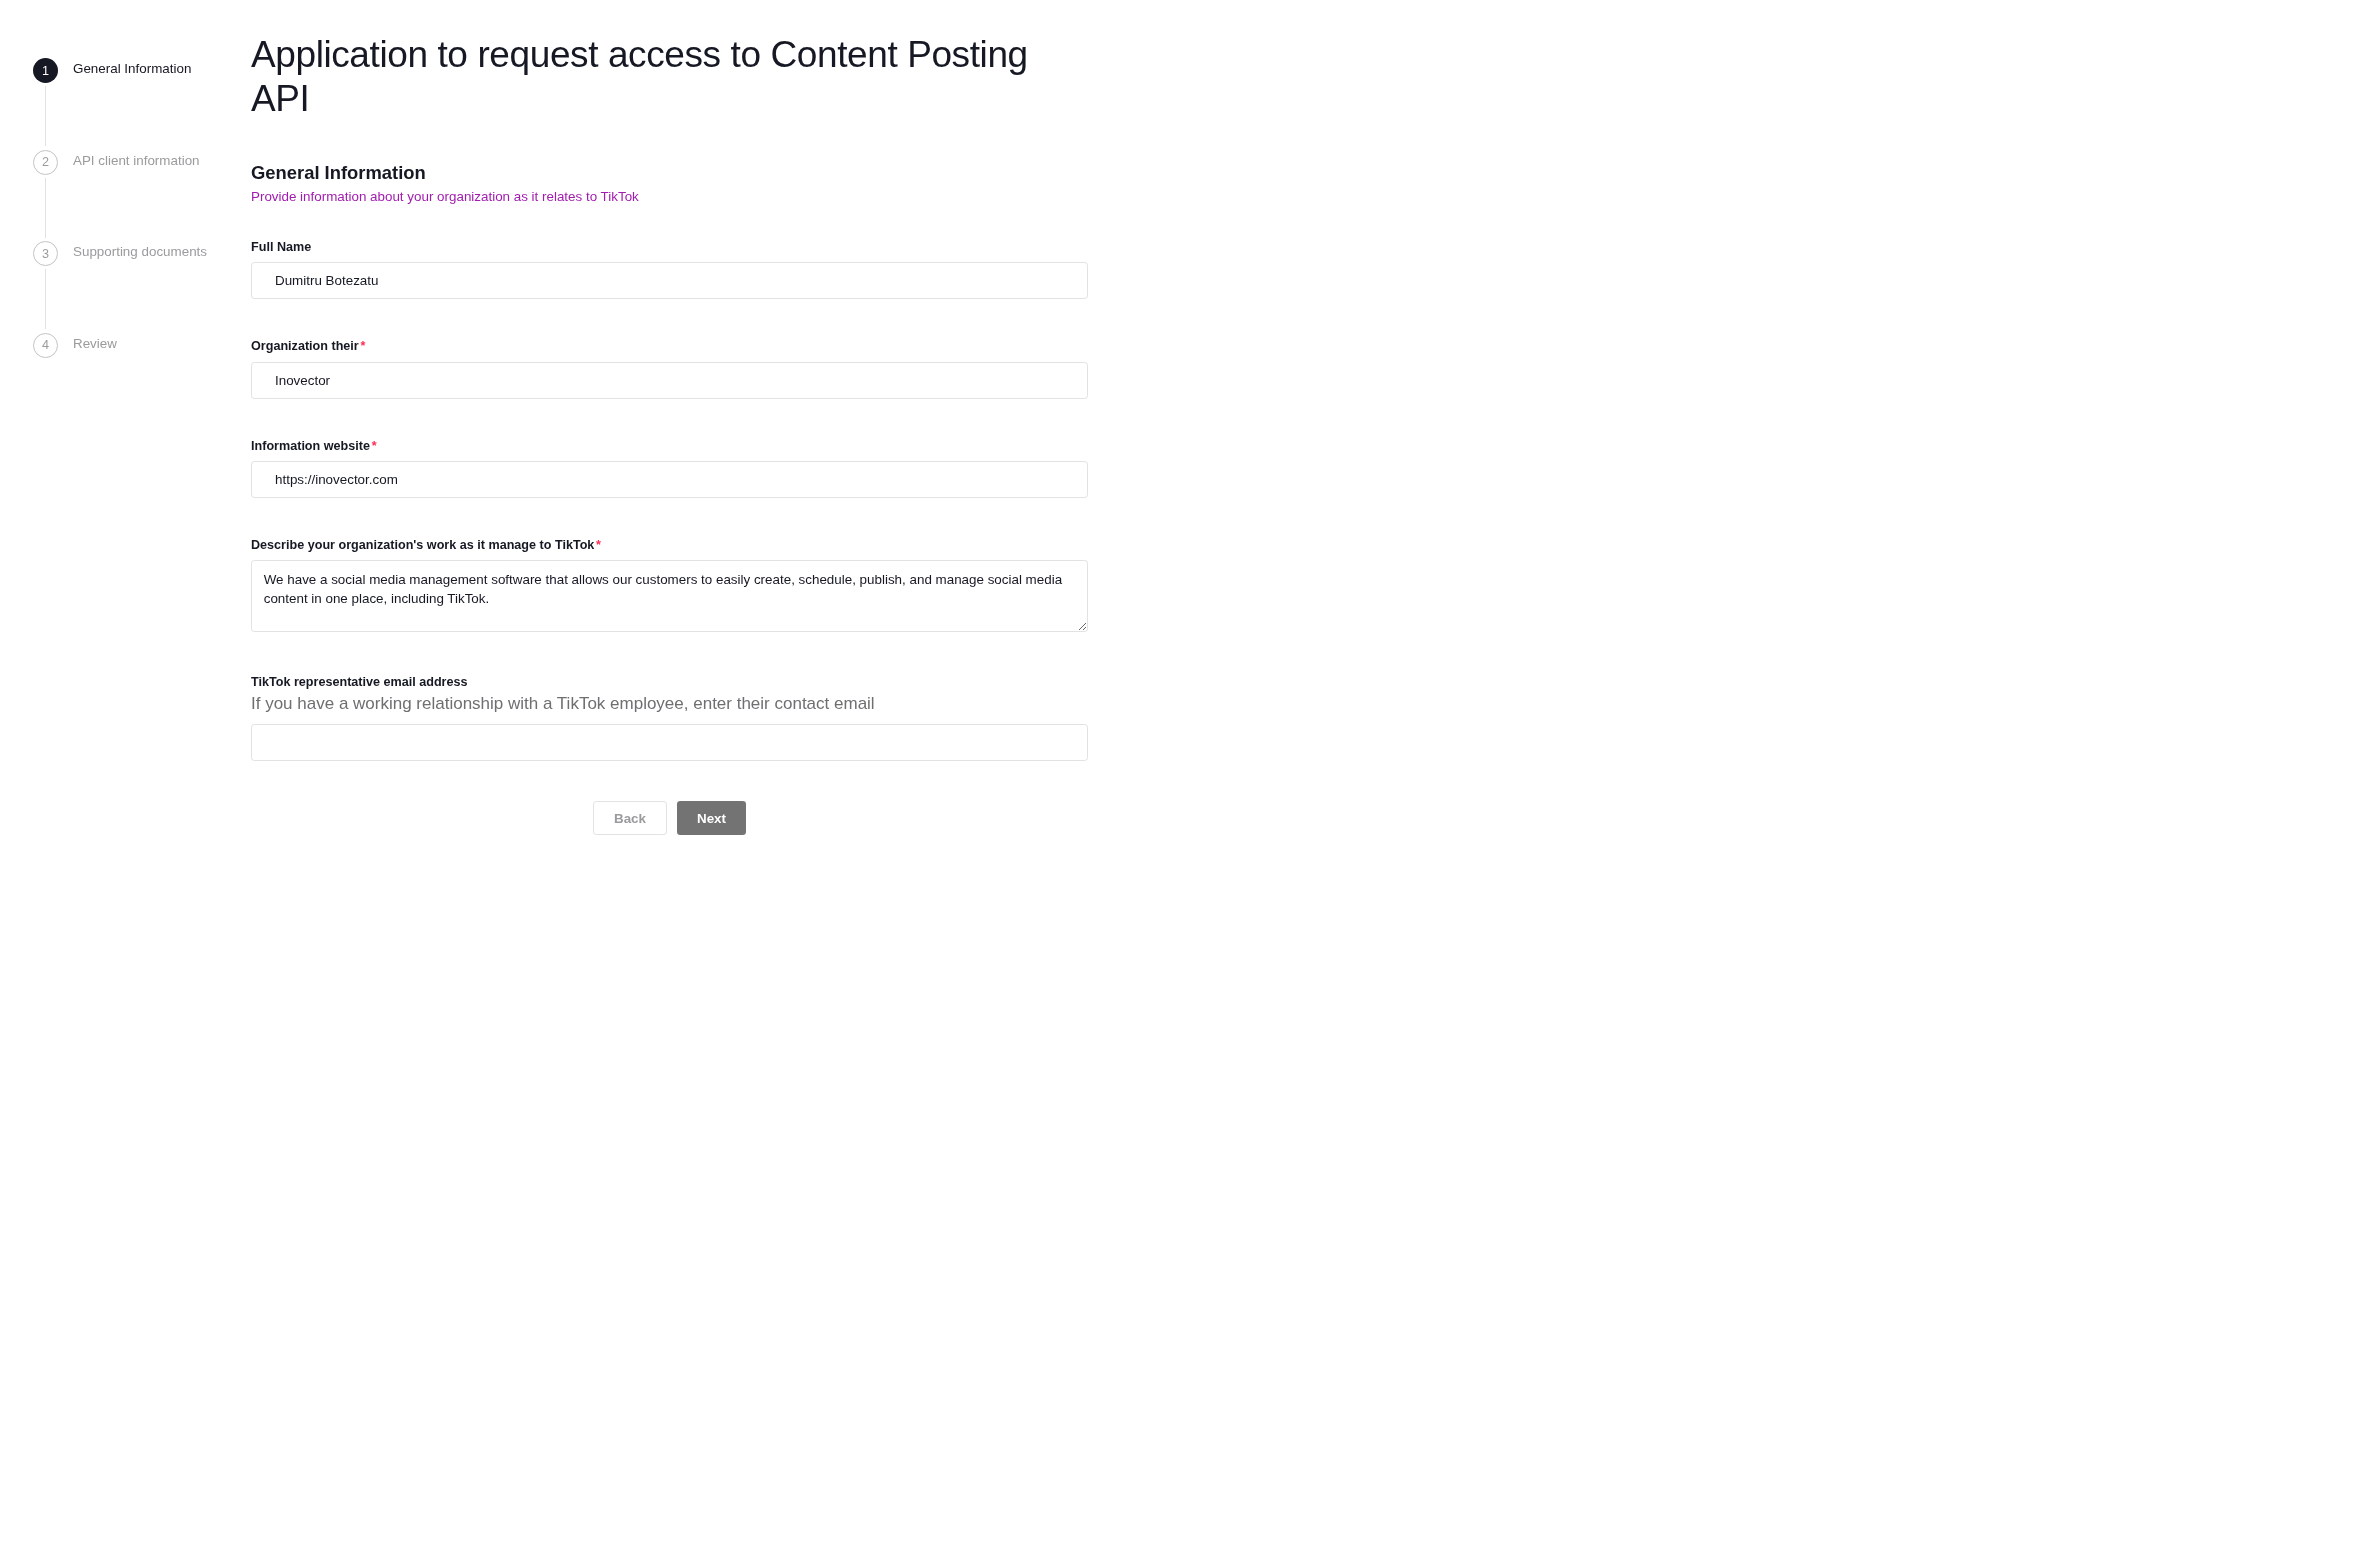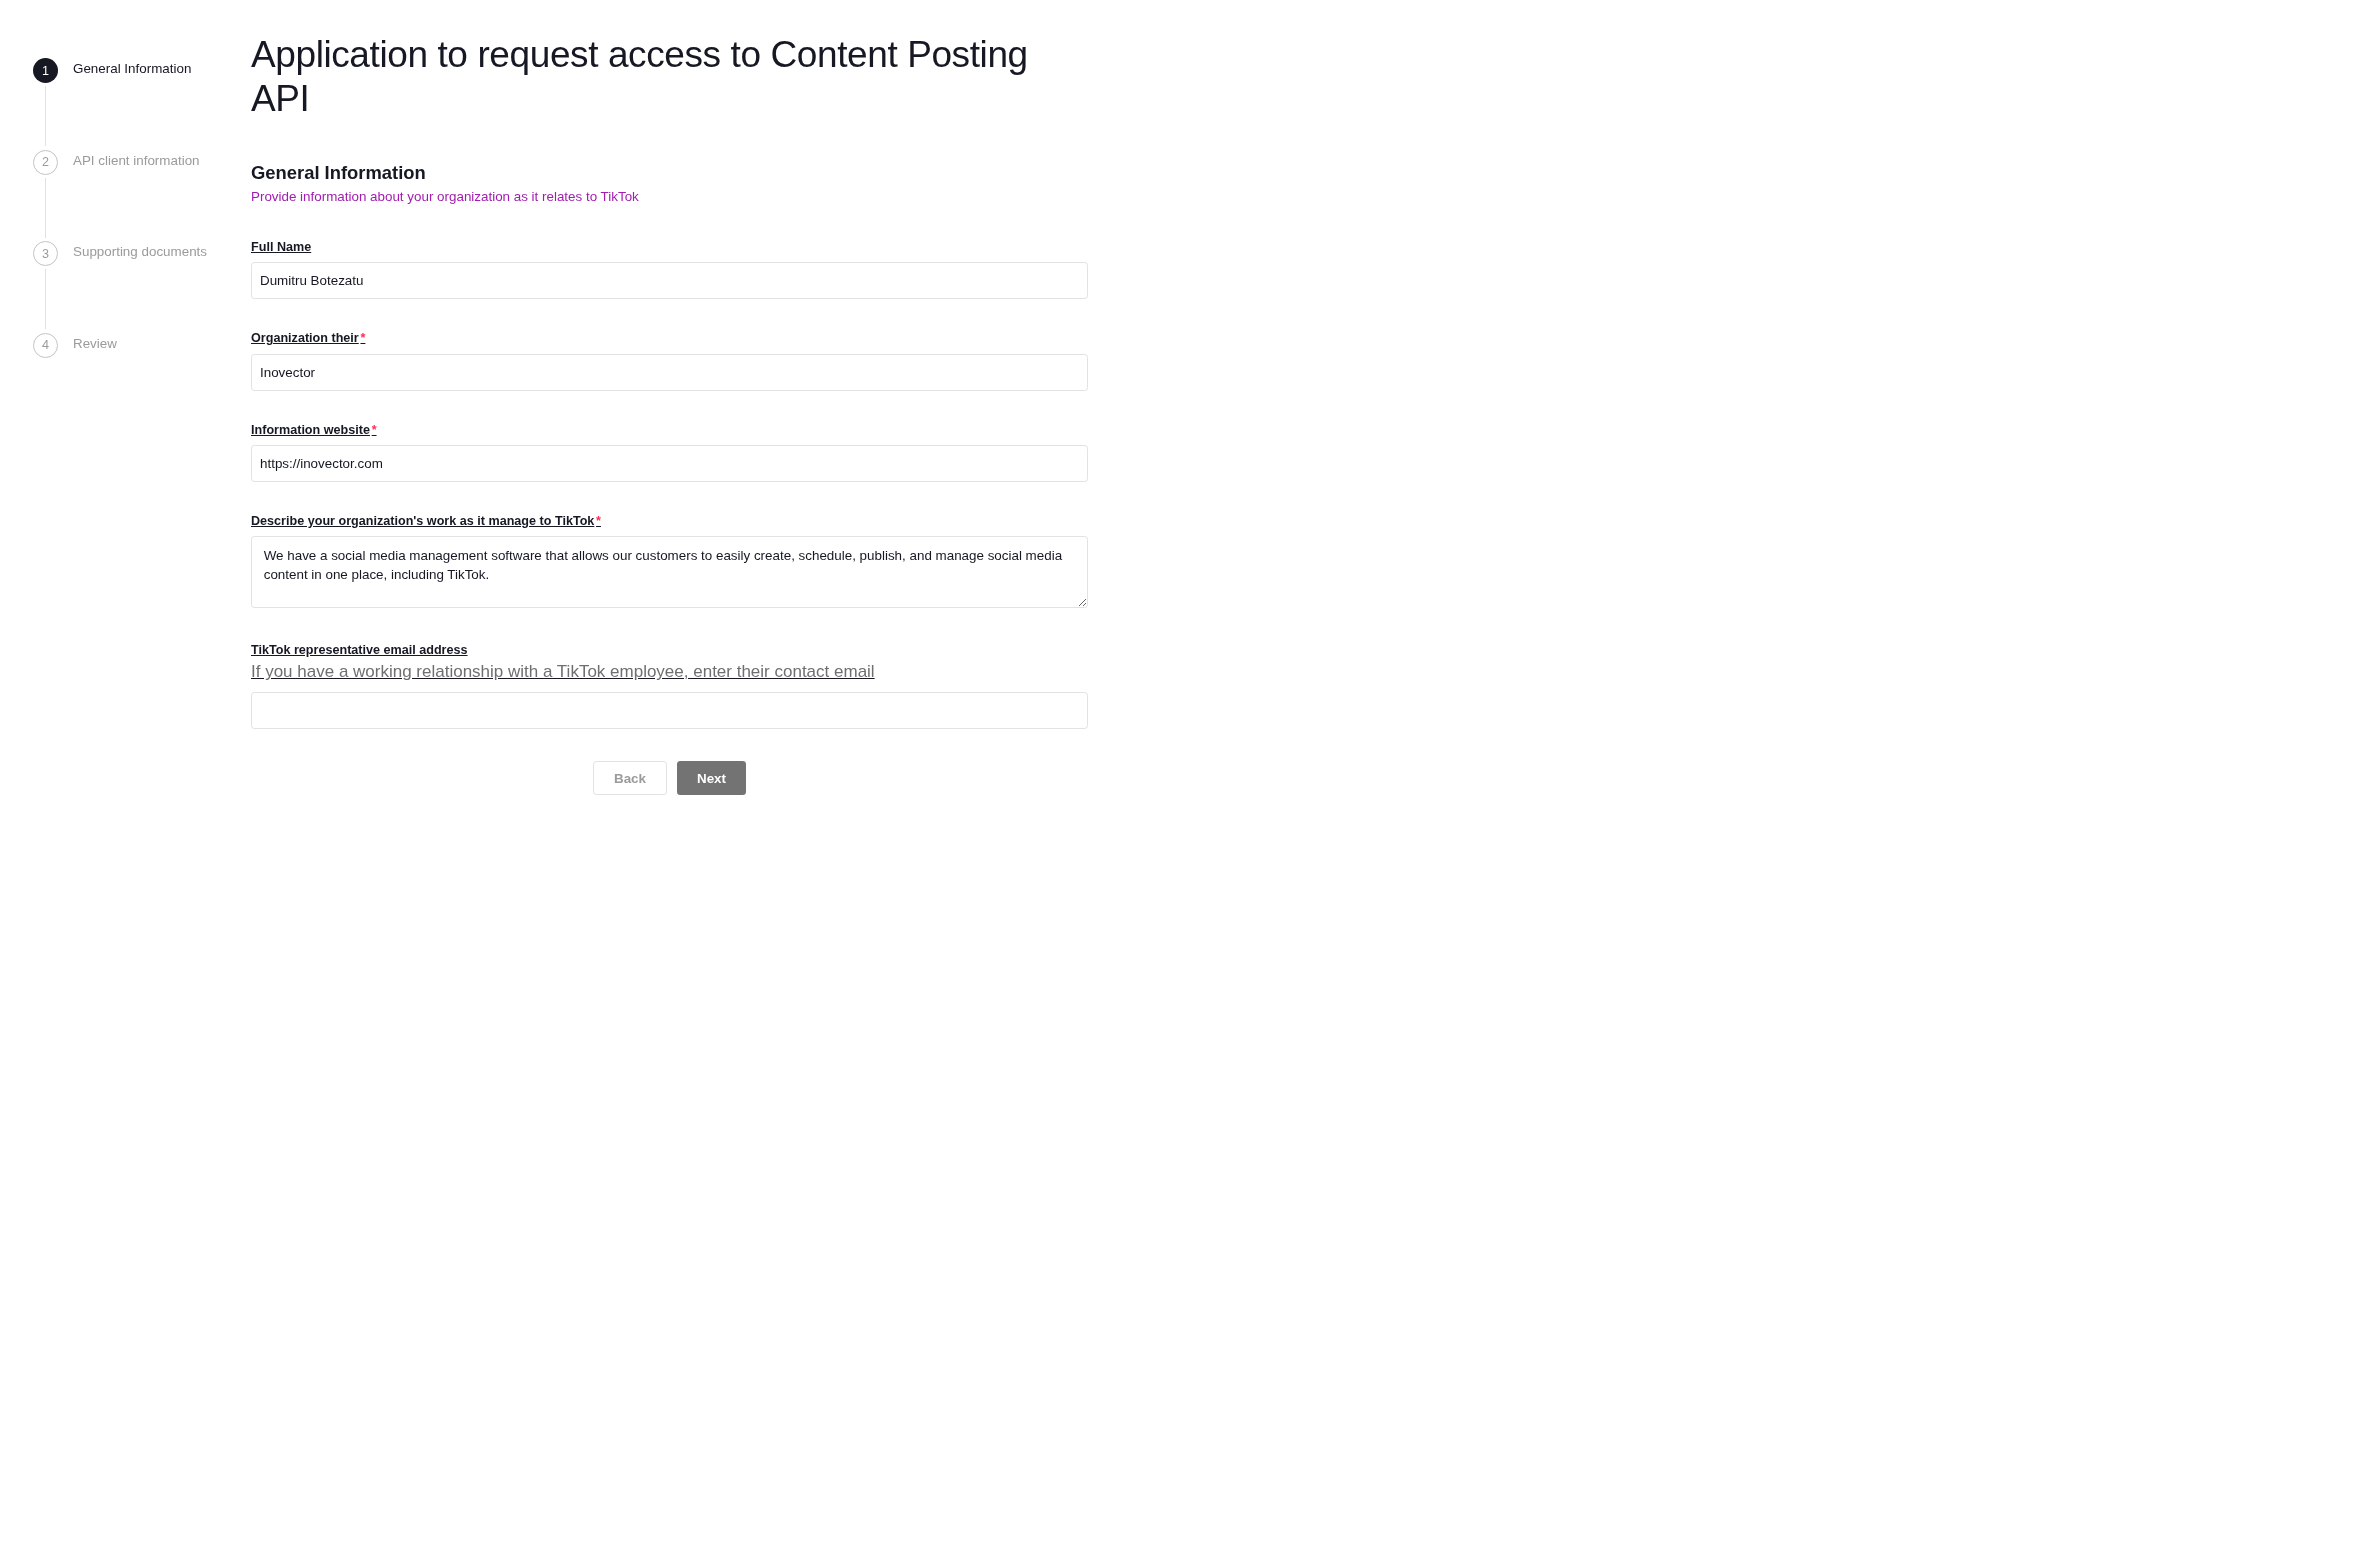--- a/index.html
+++ b/index.html
@@ -84,43 +84,42 @@
       font-size: 18.4px;
       font-weight: 700;
       margin-bottom: 5px;
     }
     .section-subtitle {
       font-size: 13.4px;
       color: #a21caf;
       margin-bottom: 36px;
     }
     .form-group {
-      margin-bottom: 32px;
-      text-decoration: underline;
+      margin-bottom: 40px;
     }
     .field-label {
       display: block;
       font-size: 12.6px;
       font-weight: 600;
       margin-bottom: 8.4px;
       color: #161823;
     }
     .required-asterisk {
       color: #fe2c55;
       margin-left: 1.7px;
     }
     .field-help {
       font-size: 17px;
       color: #6f6f72;
       margin-bottom: 10px;
       margin-top: -3.3px;
     }
     .text-input {
       width: 100%;
-      padding: 10px 8px;
+      padding: 10px 23px;
       font-size: 13.4px;
       border: 0.8px solid #e2e2e3;
       border-radius: 3.3px;
       color: #161823;
       font-family: inherit;
       background: #ffffff;
     }
     .textarea-input {
       width: 100%;
       padding: 10px 11.7px;

